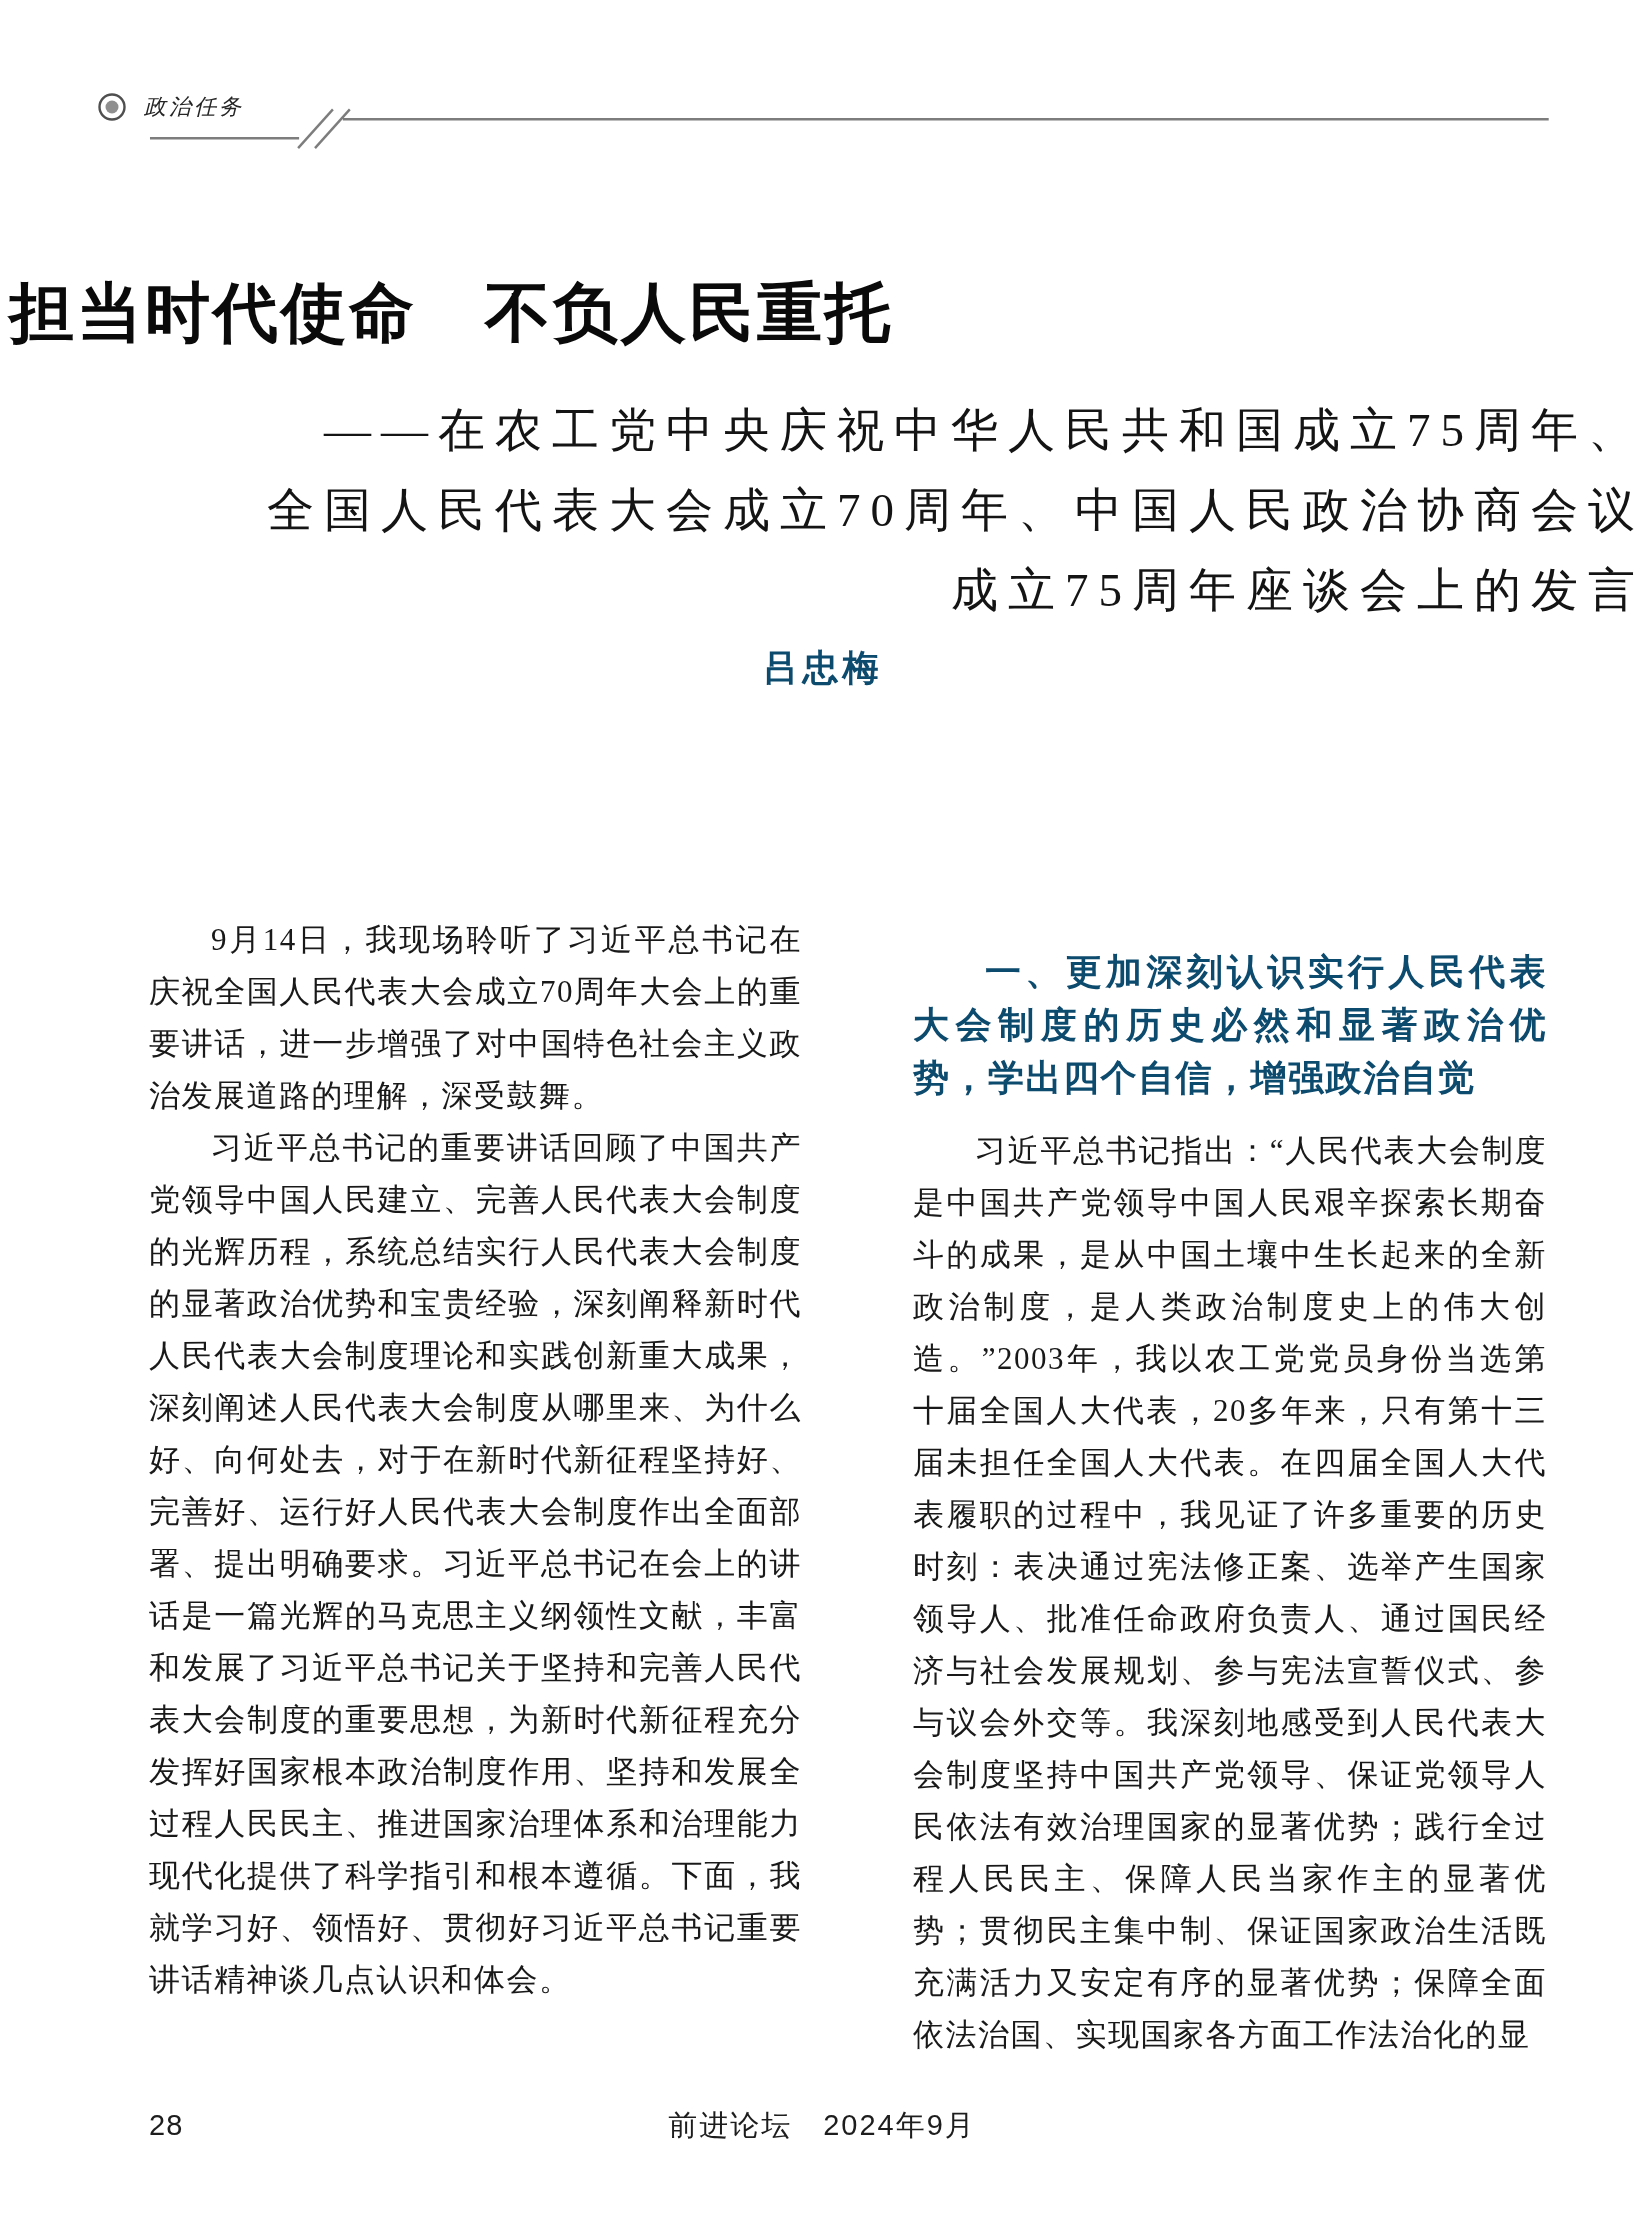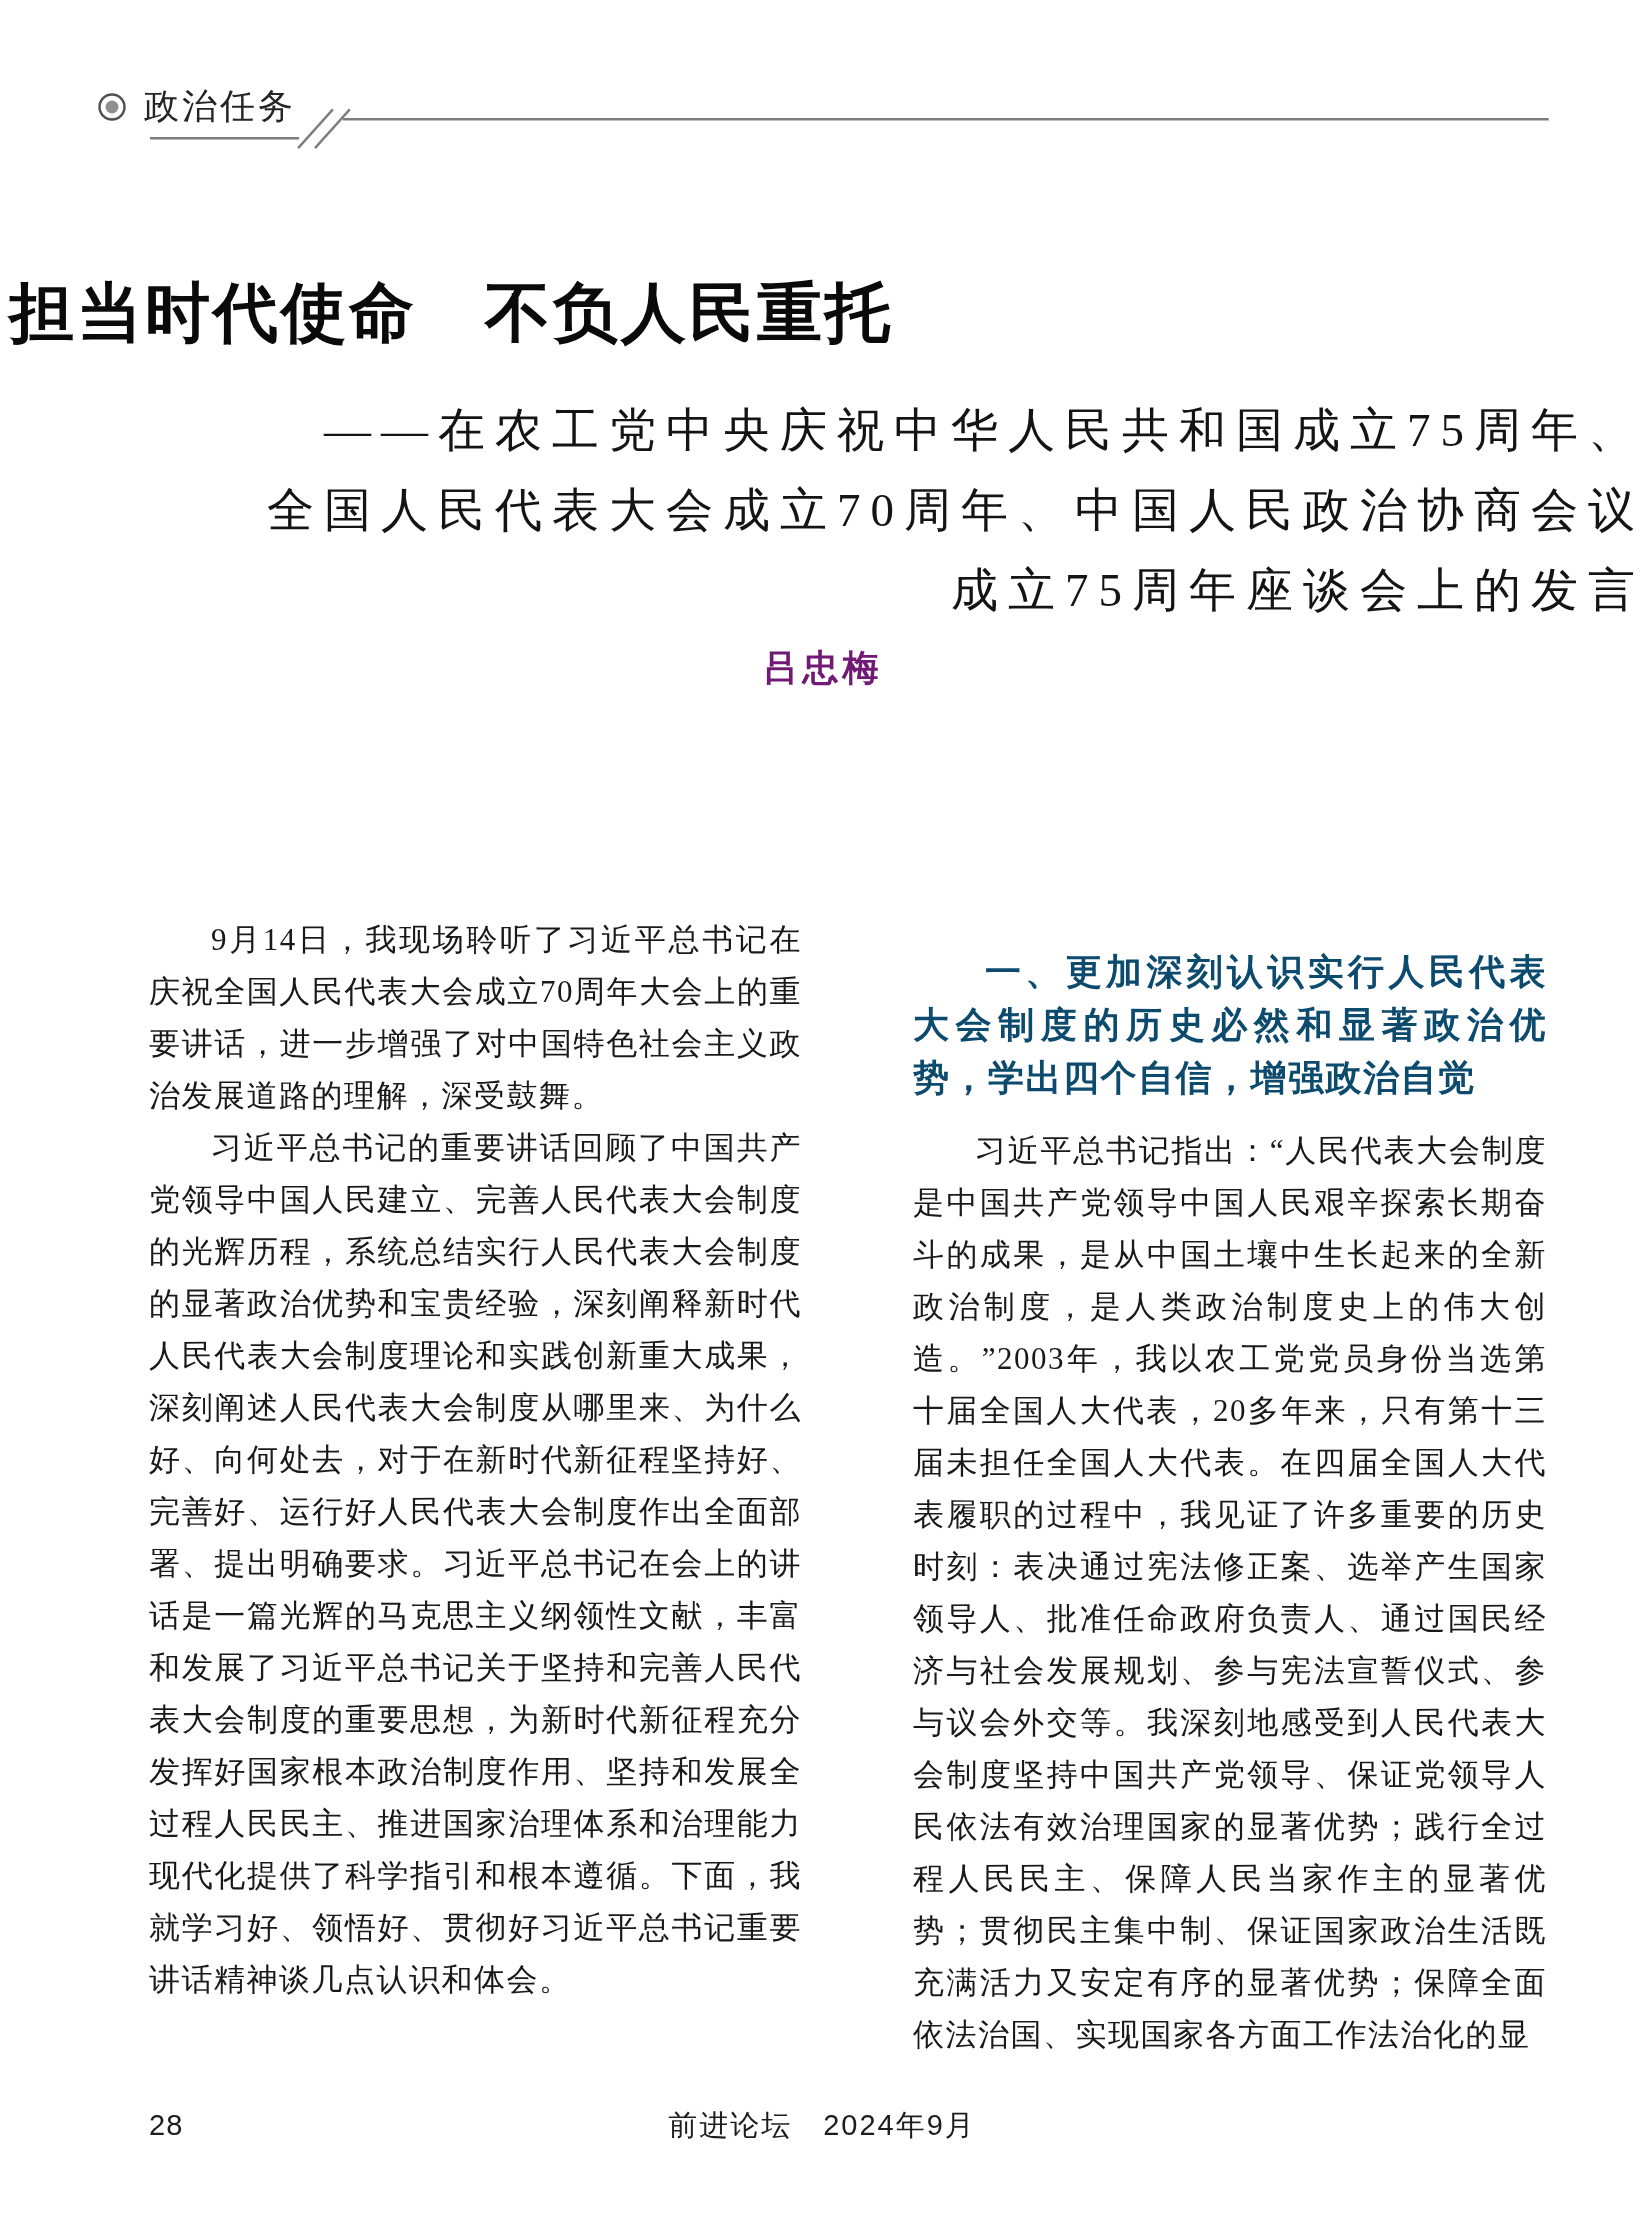--- a/index.html
+++ b/index.html
@@ -18,22 +18,23 @@
     width:1645px; height:169px;
     pointer-events:none;
   }
   .section-header {
     position:absolute; top:91px; left:96px;
     display:flex; align-items:center; gap:16px;
   }
   .bullseye { width:32px; height:32px; flex:0 0 auto; }
   .section-label {
     font-family:"Liberation Serif","DejaVu Serif",serif;
-    font-size:35px; letter-spacing:3px; color:#252525;
+    font-size:22px; letter-spacing:3px; color:#252525;
     line-height:32px;
+    font-style:italic;
   }
   
   .title {
     position:absolute; top:263px; left:0; width:1645px;
     margin:0; text-align:left;
     font-family:"Liberation Sans","DejaVu Sans",sans-serif;
     font-weight:900; font-size:65px; line-height:100px;
     letter-spacing:3px; color:#0a0a0a;padding-left:9px;
   }
   .subtitle {
@@ -41,21 +42,21 @@
     text-align:right;
     font-family:"Liberation Serif","DejaVu Serif",serif;
     font-size:47px; color:#141414;
   }
   .subtitle .sub-line { line-height:80px; letter-spacing:10px; }
   .author {
     position:absolute; top:643px; left:0; width:1645px;
     text-align:center;
     font-family:"Liberation Sans","DejaVu Sans",sans-serif;
     font-weight:bold; font-size:36px; line-height:50px;
-    letter-spacing:4px; color:#701a75;
+    letter-spacing:4px; color:#0c4a6e;
   }
   
   .columns {
     position:absolute; top:914px; left:149px; width:1398px;
     display:flex;
   }
   .col-left  { width:653px; margin-right:111px; flex:0 0 auto; }
   .col-right { width:634px; flex:0 0 auto; }
   .body-par {
     margin:0;

